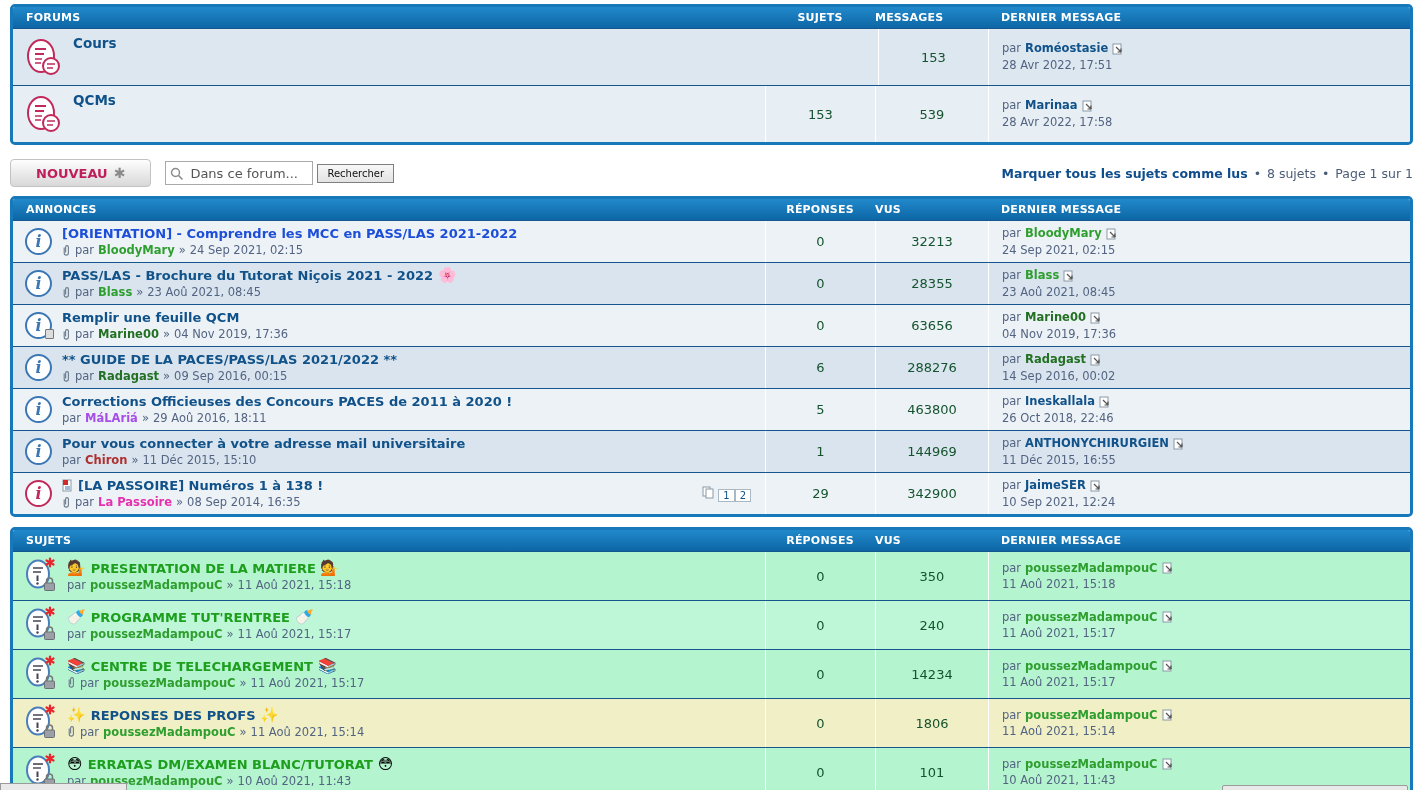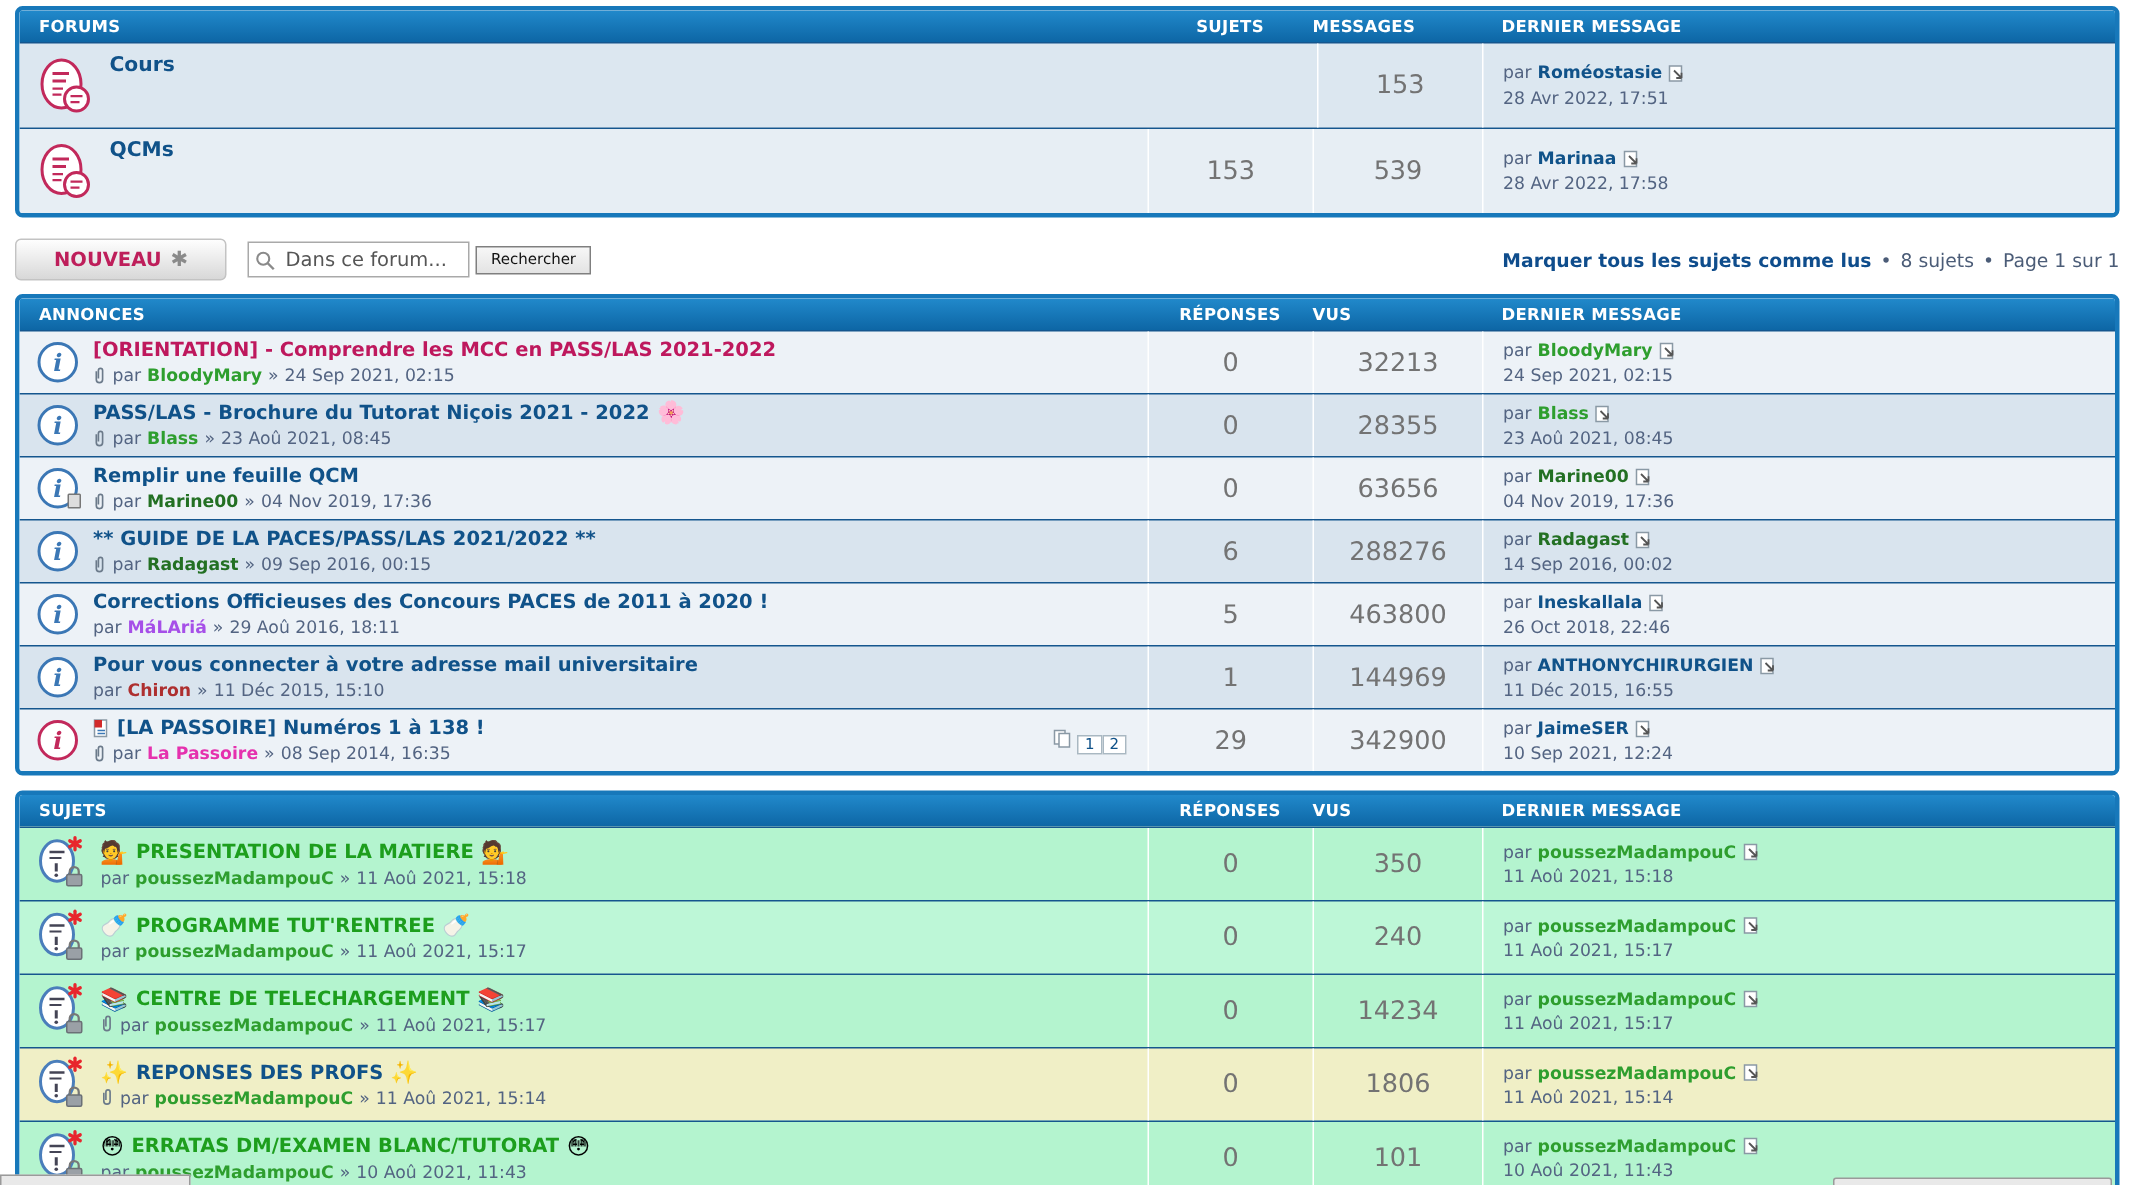--- a/index.html
+++ b/index.html
@@ -13,21 +13,21 @@
   .thead { display:flex; align-items:center; height:21px;
     background:linear-gradient(#2189CB,#0D66A5); color:#fff; font-size:11px; font-weight:bold; letter-spacing:.2px; }
   .thead .c-title { flex:1; padding-left:13px; }
   .c-replies { width:110px; text-align:center; }
   .c-views { width:113px; text-align:left; }
   .c-last { width:422px; padding-left:13px; }
   .row { display:flex; border-top:1px solid #15568E; min-height:41px; align-items:stretch; }
   .frow { min-height:40px; }
   .cell-main { flex:1; display:flex; align-items:center; gap:10px; padding:4px 8px 4px 12px; }
   .cell-num { width:110px; display:flex; align-items:center; justify-content:center;
-    border-left:1px solid #fff; font-size:17px; color:#737373; }
+    border-left:1px solid #fff; font-size:13px; color:#14532d; }
   .cell-num2 { width:113px; }
   .cell-last { width:422px; border-left:1px solid #fff; padding:5px 8px 4px 13px;
     font-size:11.5px; color:#536482; line-height:1.35; display:flex; flex-direction:column; justify-content:center;}
   .topic-text { display:flex; flex-direction:column; gap:2px; }
   .title-line { display:flex; align-items:center; gap:5px; font-size:13px; font-weight:bold; }
   .topic-title { text-decoration:none; color:#105289; cursor:pointer; }
   .forum-name { font-size:13.5px; font-weight:bold; color:#105289; text-decoration:none; cursor:pointer; }
   .fcell-main { align-items:flex-start; padding-top:6px; }
   .fcell-main .forum-icon-wrap { margin-top:2px; }
   .meta-line { display:flex; align-items:center; gap:4px; font-size:11.5px; color:#536482; }
@@ -187,21 +187,21 @@
 
   <div class="row" style="background: rgb(237, 242, 247);">
         <div class="cell-main">
           <span class="info-icon">
             <i>i</i>
           </span>
 
           <div class="topic-text">
             <div class="title-line">
 
-              <a class="topic-title" style="color: #be185d;">[ORIENTATION] - Comprendre les MCC en PASS/LAS 2021-2022</a>
+              <a class="topic-title" style="color: #1d4ed8;">[ORIENTATION] - Comprendre les MCC en PASS/LAS 2021-2022</a>
 
             </div>
             <div class="meta-line">
               <span class="clip">
                 <svg width="9" height="13" viewBox="0 0 9 13">
                   <path d="M2.2 3.5 V9 a2.1 2.1 0 0 0 4.2 0 V3 a1.4 1.4 0 0 0 -2.8 0 V8.4" fill="none" stroke="#6B7A8A" stroke-width="1.1"></path>
                 </svg>
               </span>
               <span>par</span>
               <b style="color: rgb(46, 158, 46);">BloodyMary</b>

